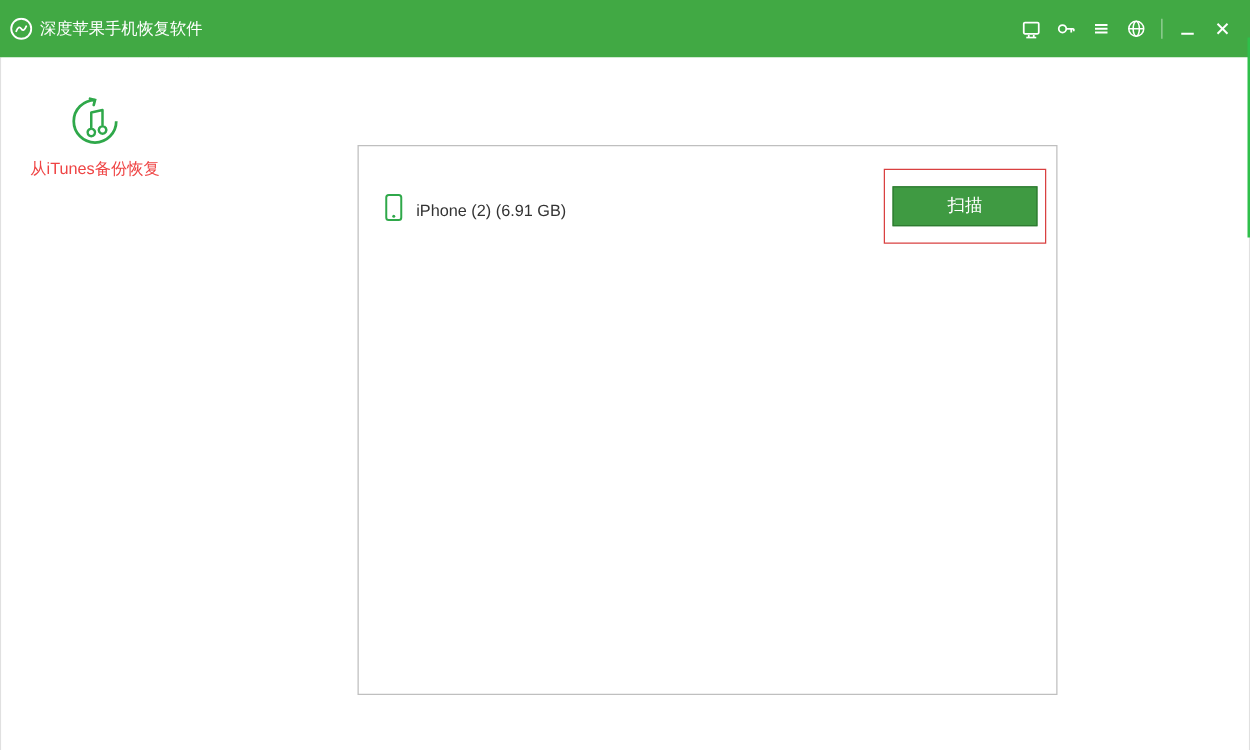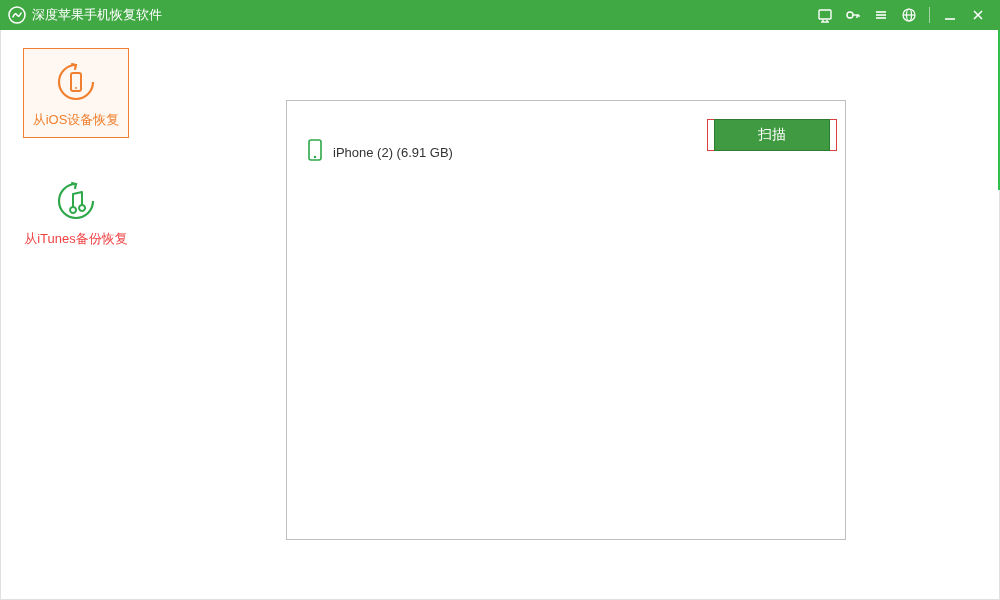--- a/index.html
+++ b/index.html
@@ -5,21 +5,21 @@
     * { margin: 0; padding: 0; box-sizing: border-box; }
     body {
       font-family: "Microsoft YaHei", Arial, sans-serif;
       width: 1000px;
       height: 600px;
       overflow: hidden;
       background: #fff;
       position: relative;
     }
     .titlebar {
-      height: 30px;
+      height: 46px;
       background: #41a944;
       display: flex;
       align-items: center;
       padding: 0 8px;
       color: #fff;
     }
     .titlebar .app-logo {
       width: 18px;
       height: 18px;
       margin-right: 6px;
@@ -113,21 +113,21 @@
     }
     .device-name {
       font-size: 13px;
       color: #333;
     }
     .scan-wrap {
       position: absolute;
       right: 8px;
       top: 18px;
       width: 130px;
-      height: 32px;
+      height: 60px;
       border: 1px solid #d94040;
       display: flex;
       align-items: center;
       justify-content: center;
       padding: 6px;
     }
     .scan-btn {
       width: 116px;
       height: 32px;
       background: #3f9a42;
@@ -200,31 +200,20 @@
     <svg width="14" height="14" viewBox="0 0 14 14" stroke="#fff" stroke-width="1.6">
       <line x1="3" y1="3" x2="11" y2="11"></line>
       <line x1="11" y1="3" x2="3" y2="11"></line>
     </svg>
   </div>
 </div>
 
 <div class="body">
   <div class="sidebar">
 
-    <div class="side-item active">
-      <div class="icon-wrap">
-        <svg width="42" height="42" viewBox="0 0 42 42">
-          <path d="M21 4 A17 17 0 1 0 38 21" fill="none" stroke="#f08030" stroke-width="2.2"></path>
-          <polyline points="17,3 21,4 20,8" fill="none" stroke="#f08030" stroke-width="2.2" stroke-linecap="round"></polyline>
-          <rect x="16" y="12" width="10" height="18" rx="2" fill="none" stroke="#f08030" stroke-width="2"></rect>
-          <circle cx="21" cy="27" r="1" fill="#f08030"></circle>
-        </svg>
-      </div>
-      <div>从iOS设备恢复</div>
-    </div>
 
     <div class="side-item">
       <div class="icon-wrap">
         <svg width="42" height="42" viewBox="0 0 42 42">
           <path d="M21 4 A17 17 0 1 0 38 21" fill="none" stroke="#2fa84a" stroke-width="2.2"></path>
           <polyline points="17,3 21,4 20,8" fill="none" stroke="#2fa84a" stroke-width="2.2" stroke-linecap="round"></polyline>
           <path d="M18 27 a3 3 0 1 0 0.1 0 M18 27 L18 14 L27 12 L27 25 a3 3 0 1 0 0.1 0" fill="none" stroke="#2fa84a" stroke-width="2" stroke-linejoin="round"></path>
         </svg>
       </div>
       <div>从iTunes备份恢复</div>

